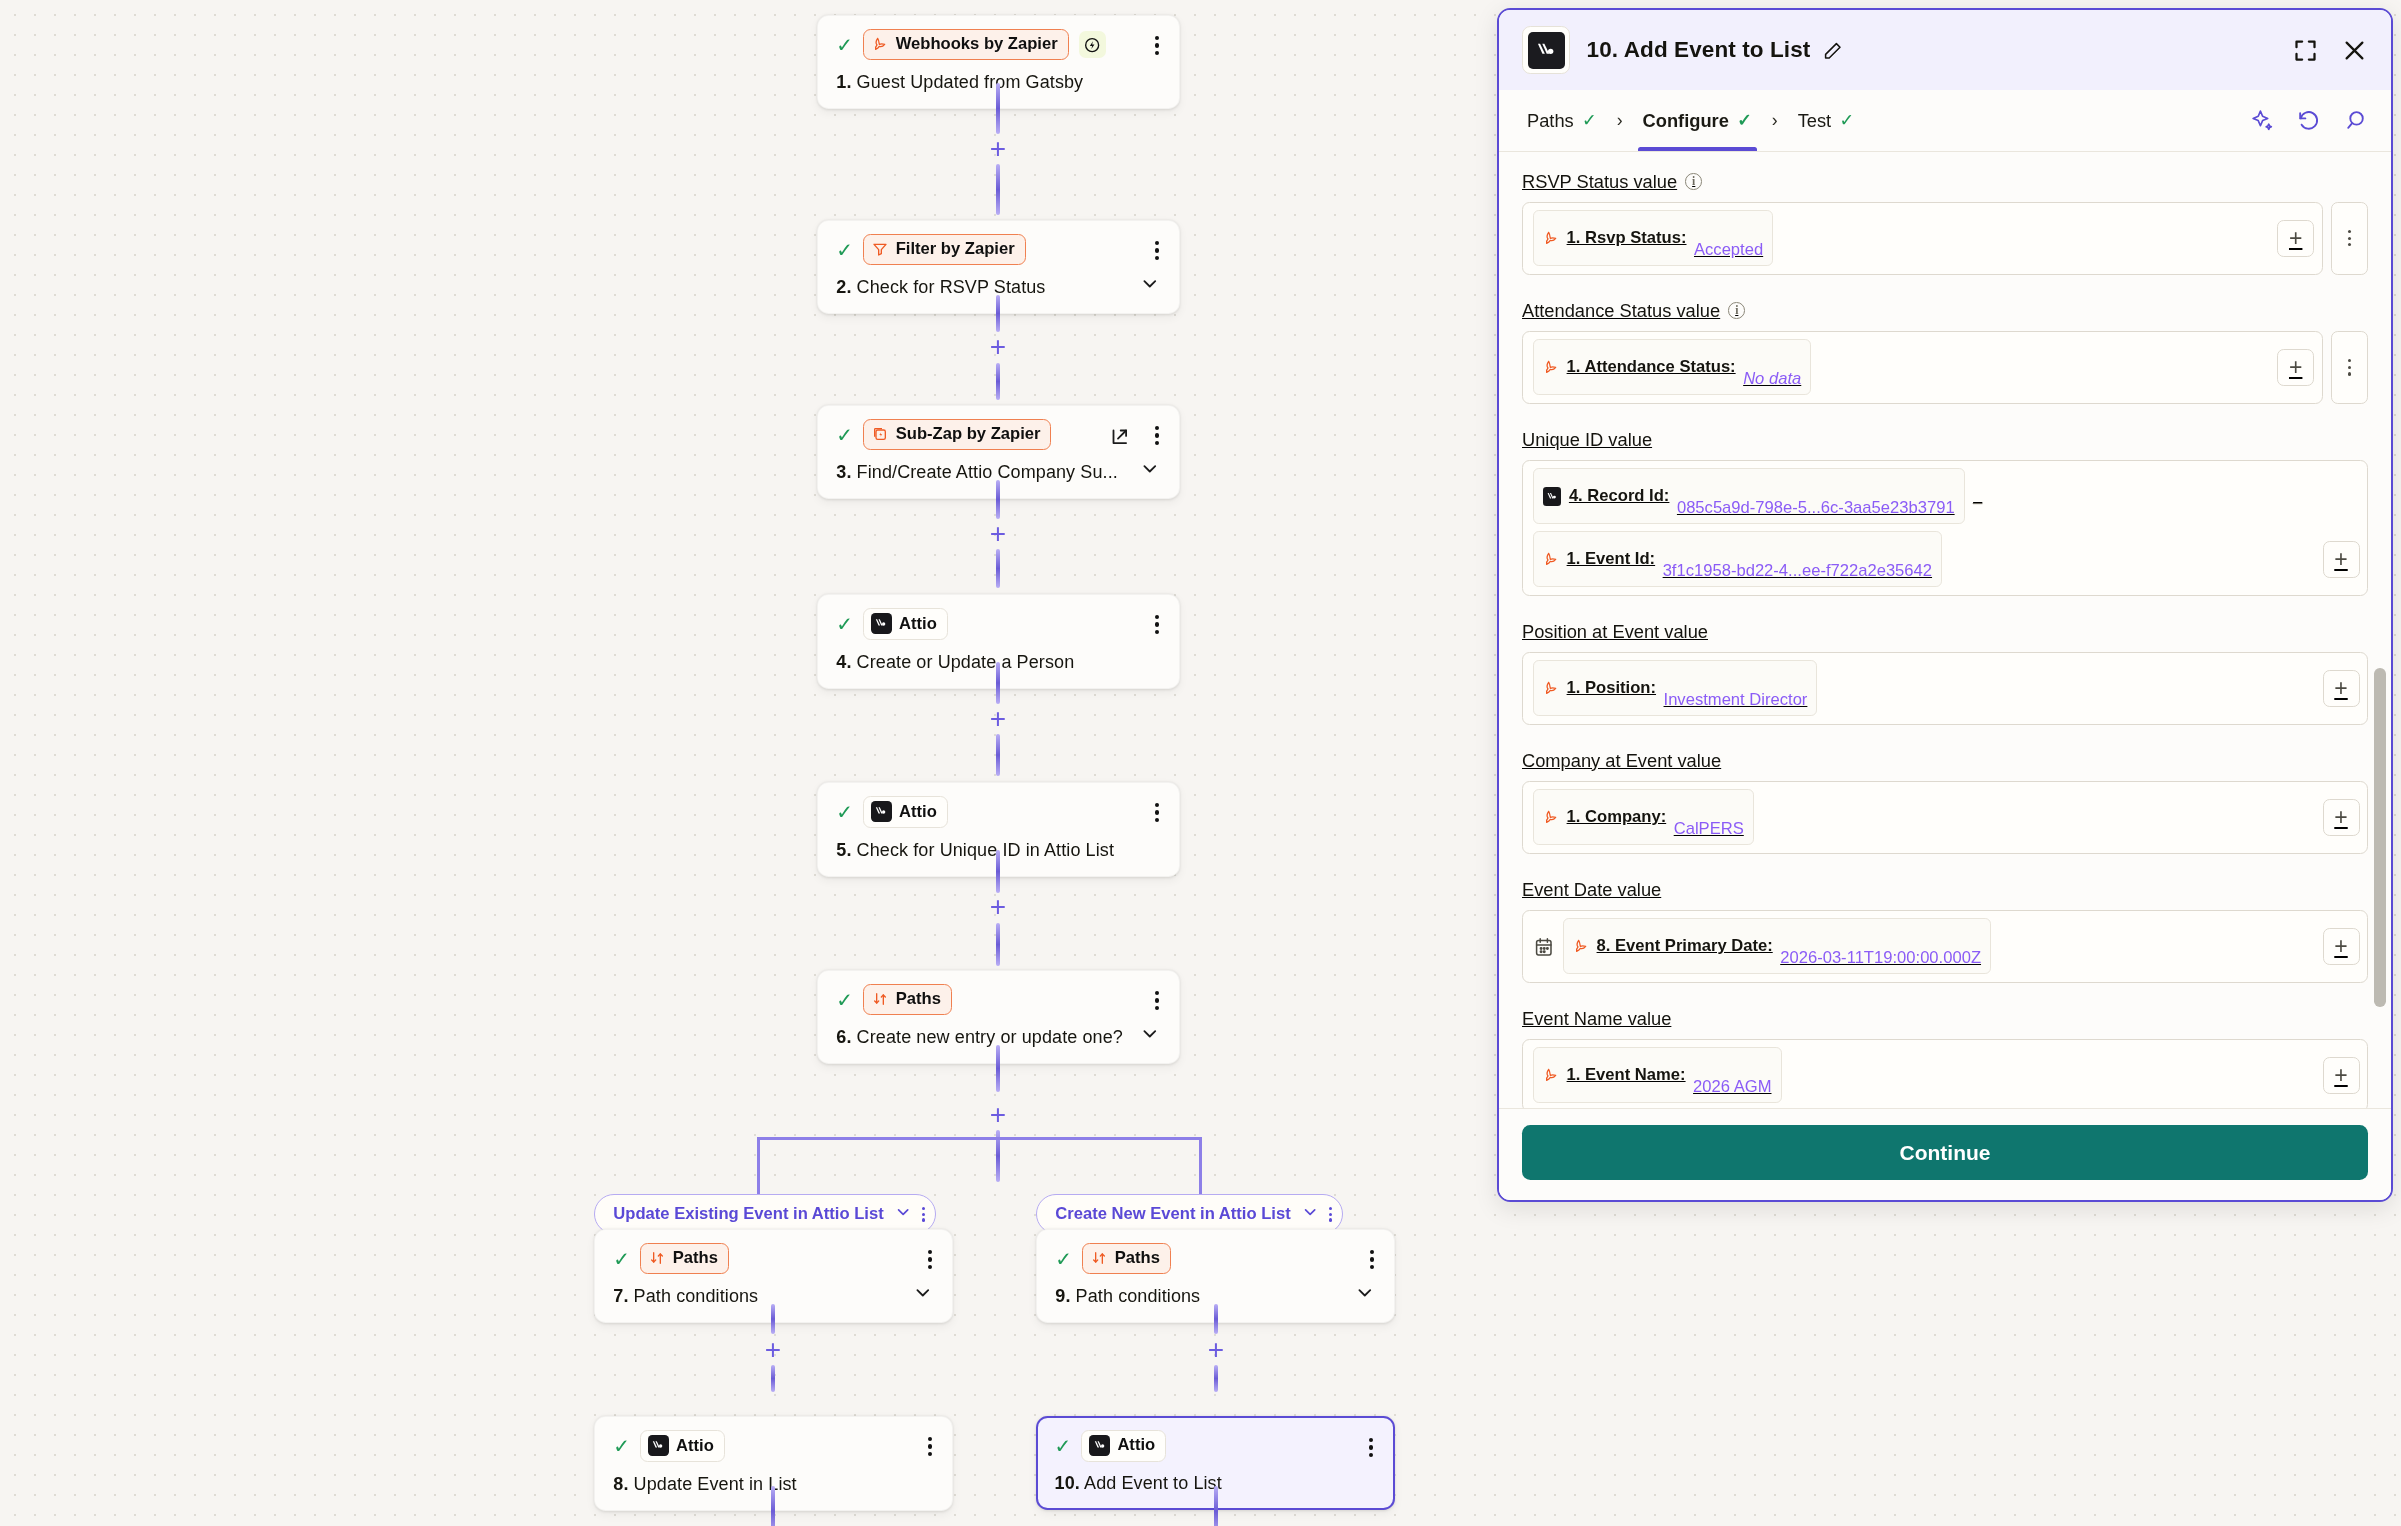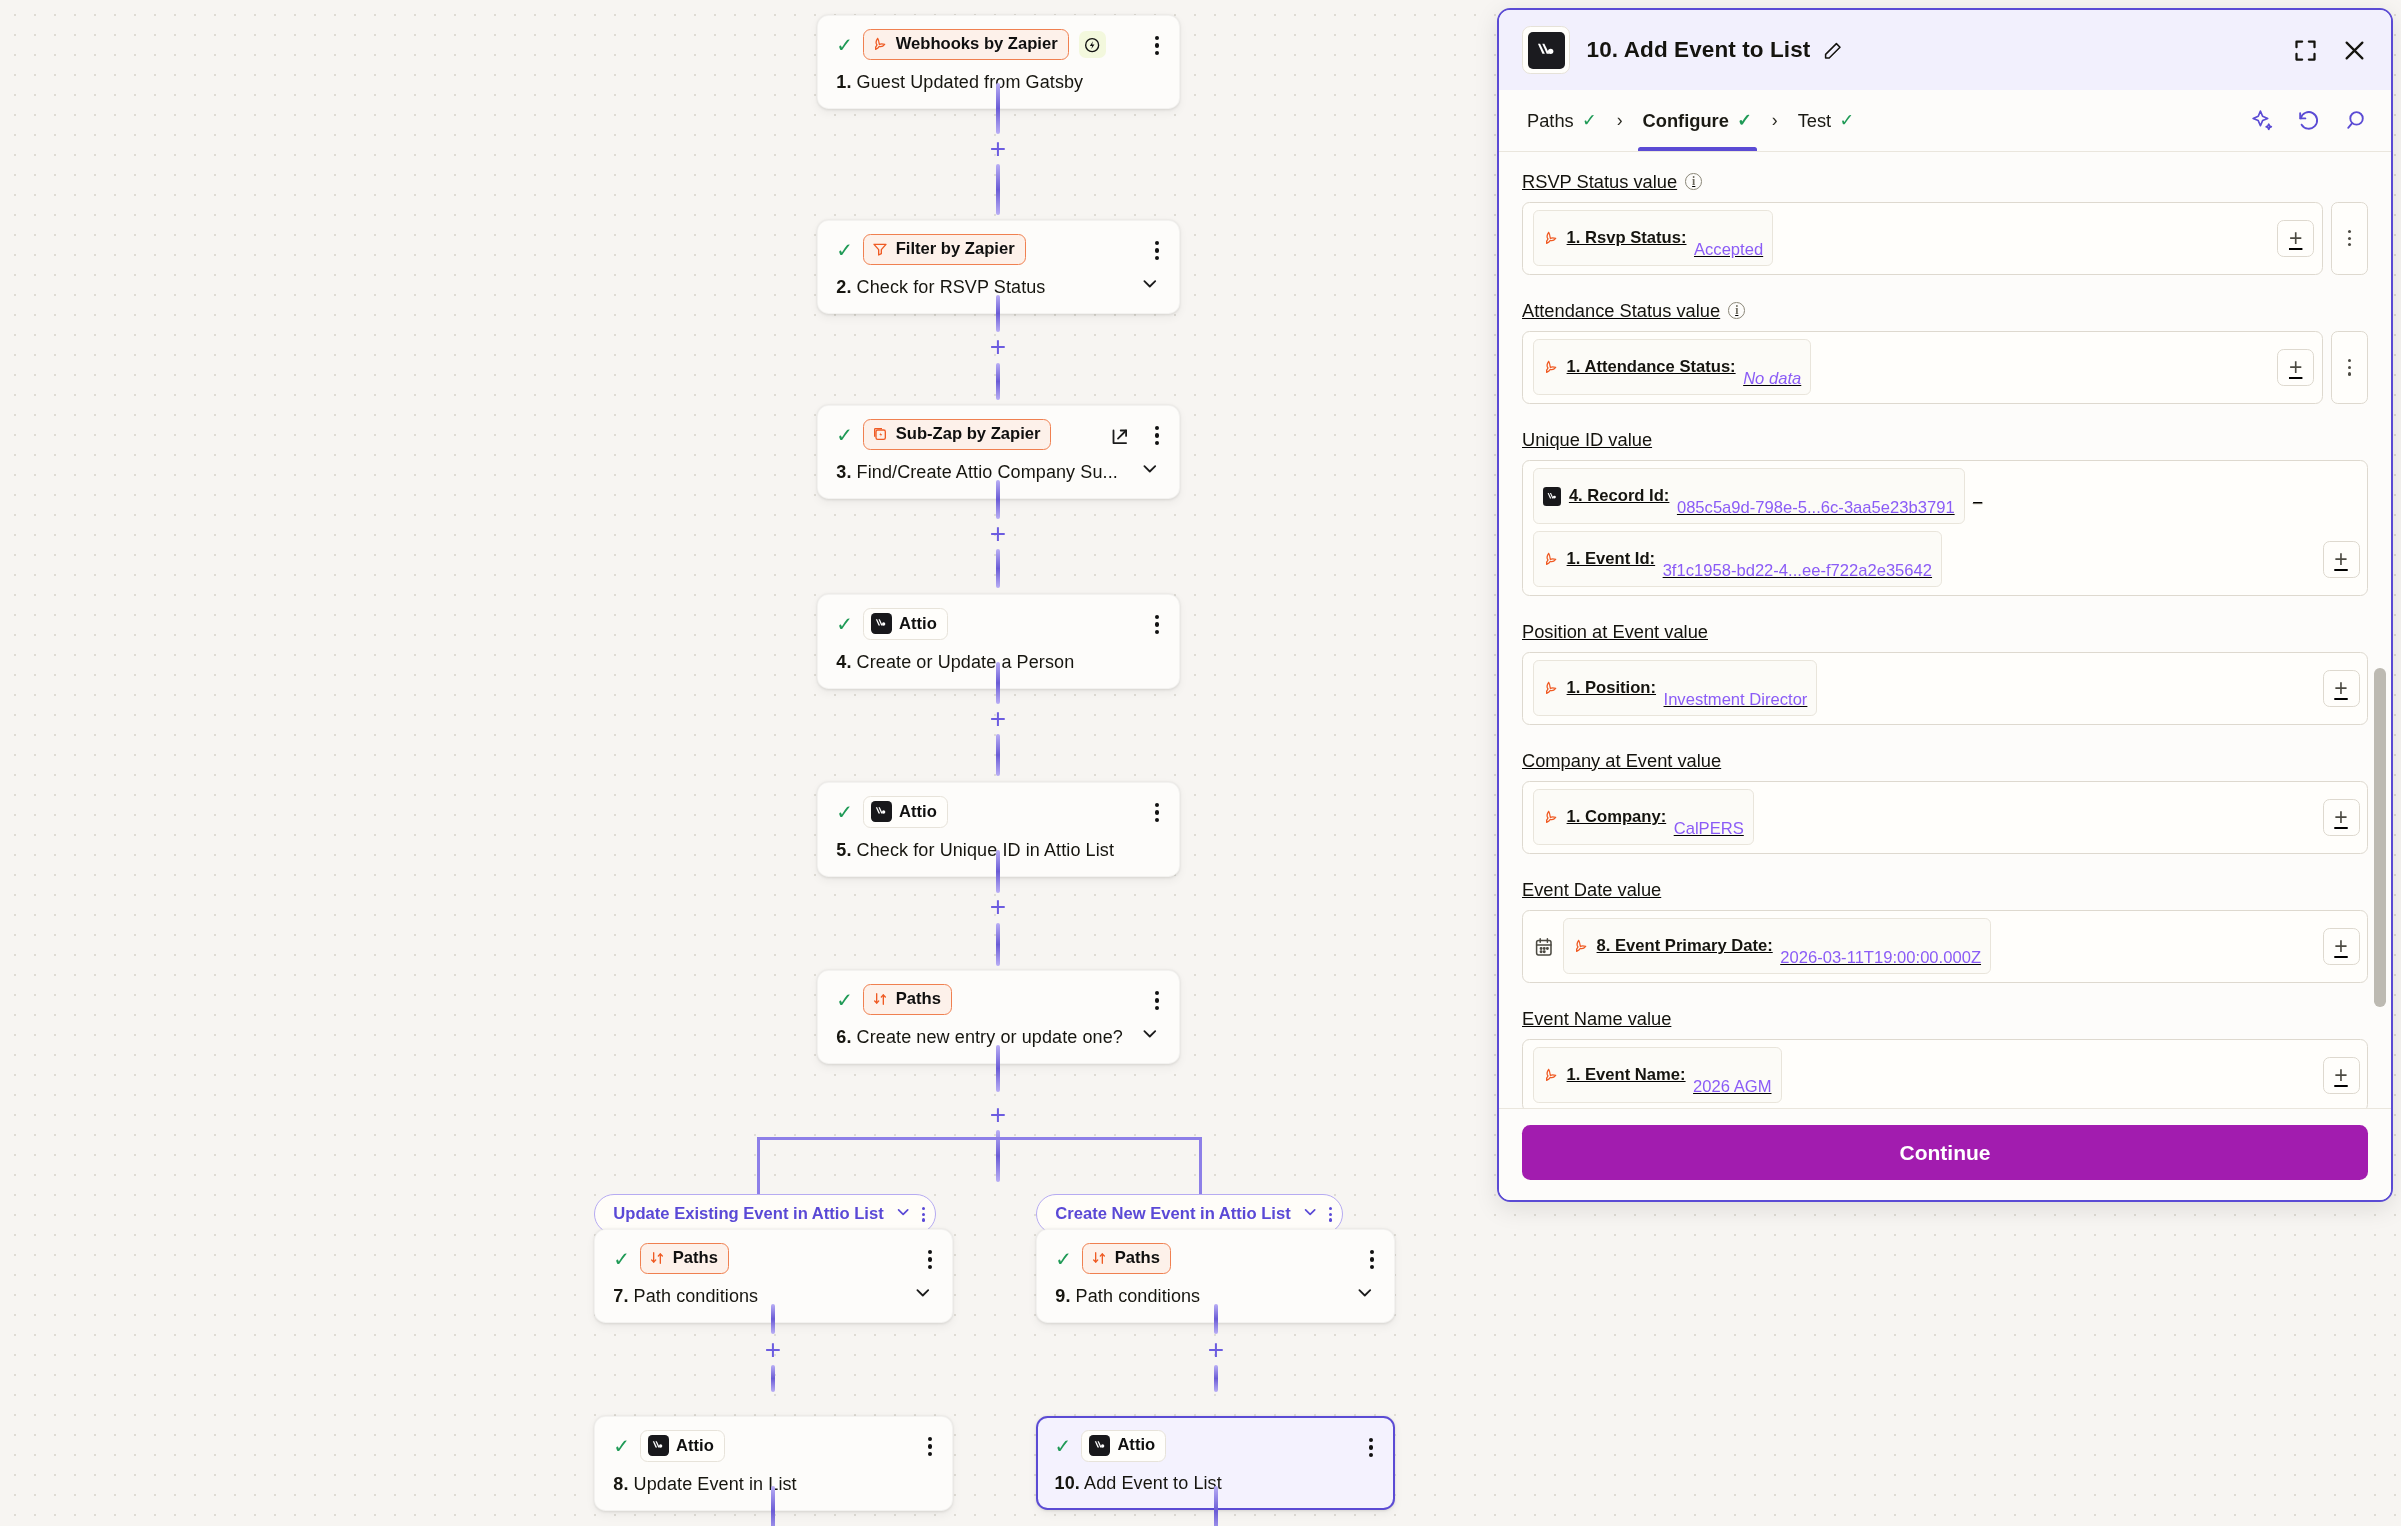--- a/index.html
+++ b/index.html
@@ -224,21 +224,21 @@
   .cal-ico { color:#4c4a42; display:inline-flex; margin-right: 1.7px; }
 
   .panel-foot {
     flex: 0 0 auto;
     border-top: 0.8px solid #eae6dd;
     background:#fdfcfa;
     padding: 16.6px 23px 20px 23px;
   }
   .continue {
     width:100%; height: 55px; border-radius: 8.3px; border:none;
-    background:#a21caf; color:#fff; font-size: 21px; font-weight:700;
+    background:#0f766e; color:#fff; font-size: 21px; font-weight:700;
     cursor:pointer; font-family:"Liberation Sans", sans-serif;
   }
   .vscroll {
     position:absolute; right: 5px; top: 6.7px; bottom: 6.7px; width: 11.6px;
   }
   .vscroll .thumb {
     position:absolute; left:0; width:11.6px; border-radius:5.8px; background:#bdbab2;
   }
 </style>
 </head>

